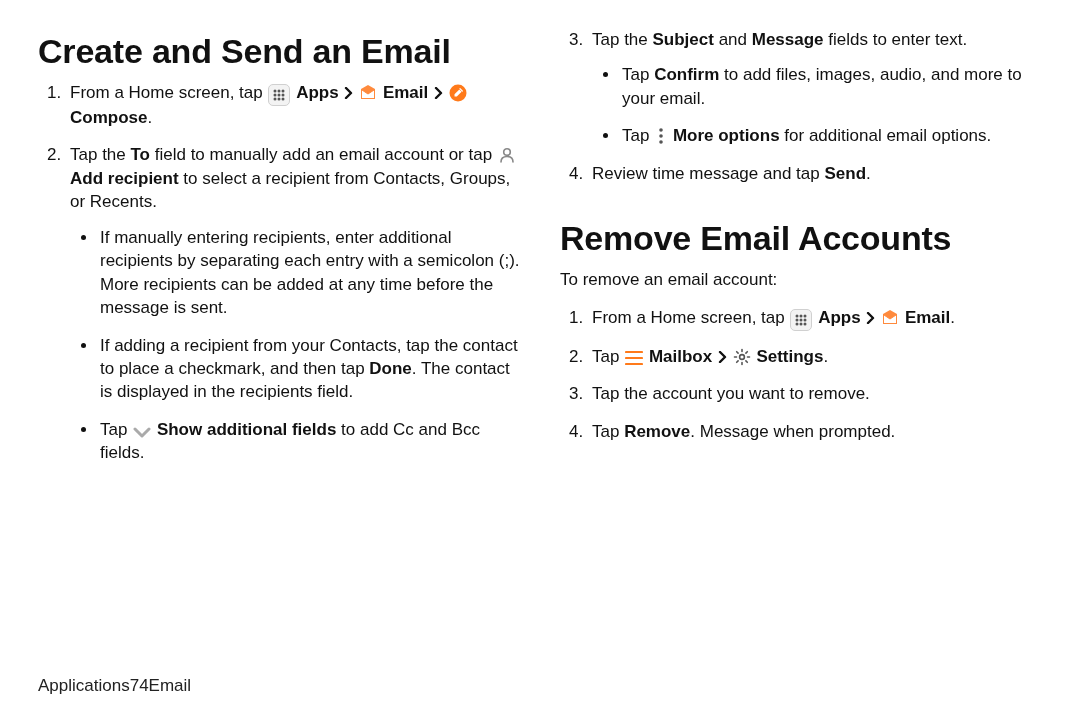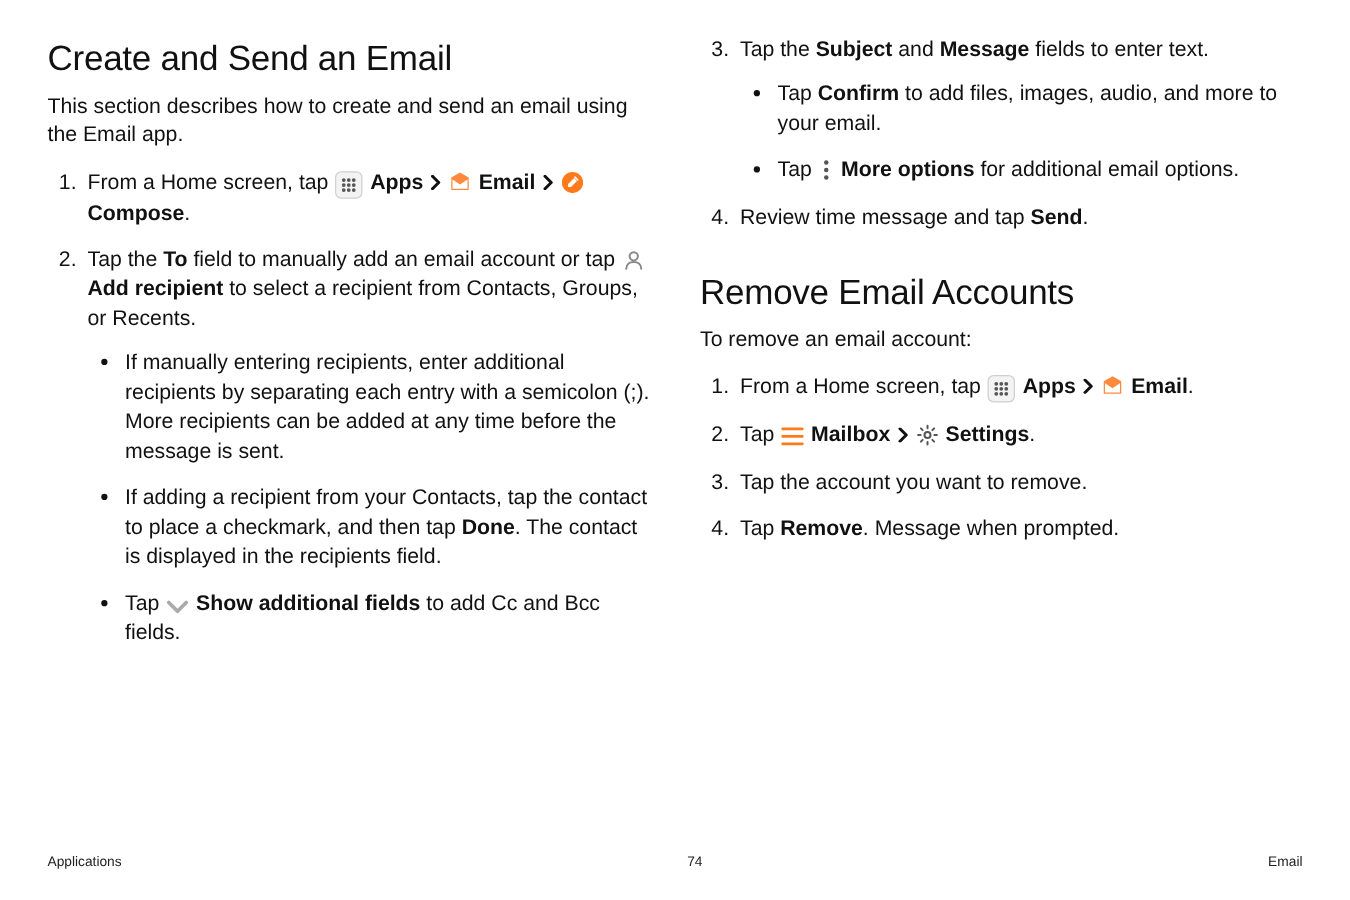--- a/index.html
+++ b/index.html
@@ -19,22 +19,22 @@
   .cols {
     display: flex;
     gap: 40px;
   }
   .col {
     flex: 1 1 0;
     font-size: 17px;
     line-height: 1.38;
   }
   h1.section {
-    font-size: 28px;
-    font-weight: 400;
+    font-size: 34px;
+    font-weight: 700;
     margin: 0 0 6px 0;
     letter-spacing: -0.2px;
   }
   h1.section.second {
     margin-top: 30px;
   }
   p.intro {
     margin: 2px 0 14px 0;
   }
   ol.steps {
@@ -77,34 +77,32 @@
     display: inline-block;
     vertical-align: -1px;
   }
   .chev svg { display: block; }
   .footer {
     position: absolute;
     left: 38px;
     right: 38px;
     bottom: 24px;
     display: flex;
-    justify-content: space-between;
-    font-size: 11px;
+    font-size: 17px;
     color: #222;
   }
 </style>
 </head>
 <body>
 
 <div class="page">
   <div class="cols">
 
     <div class="col">
       <h1 class="section">Create and Send an Email</h1>
-      <p class="intro">This section describes how to create and send an email using the Email app.</p>
 
       <ol class="steps">
         <li>
           <span>From a Home screen, tap </span>
           <span class="ic" style="background:#f3f3f3;border:1px solid #d0d0d0;">
             <svg width="14" height="14" viewBox="0 0 14 14">
               <g fill="#555">
                 <circle cx="3" cy="3" r="1.5"></circle>
                   <circle cx="7" cy="3" r="1.5"></circle>
                   <circle cx="11" cy="3" r="1.5"></circle>

